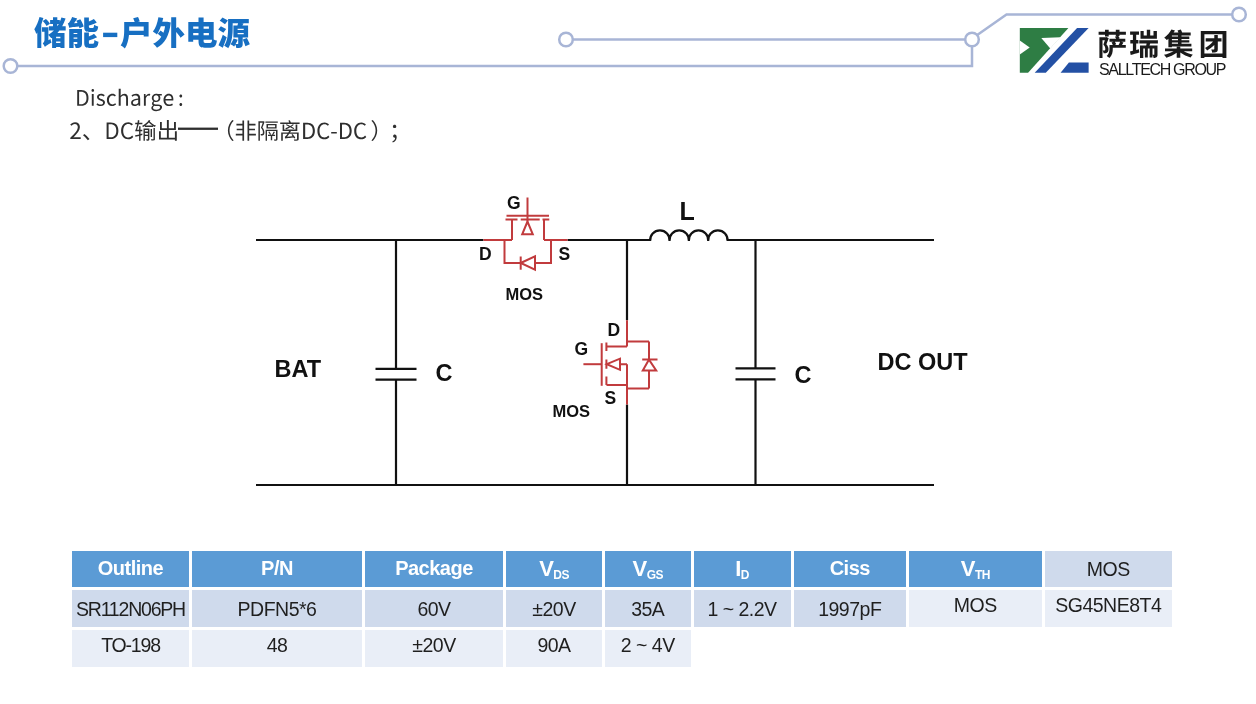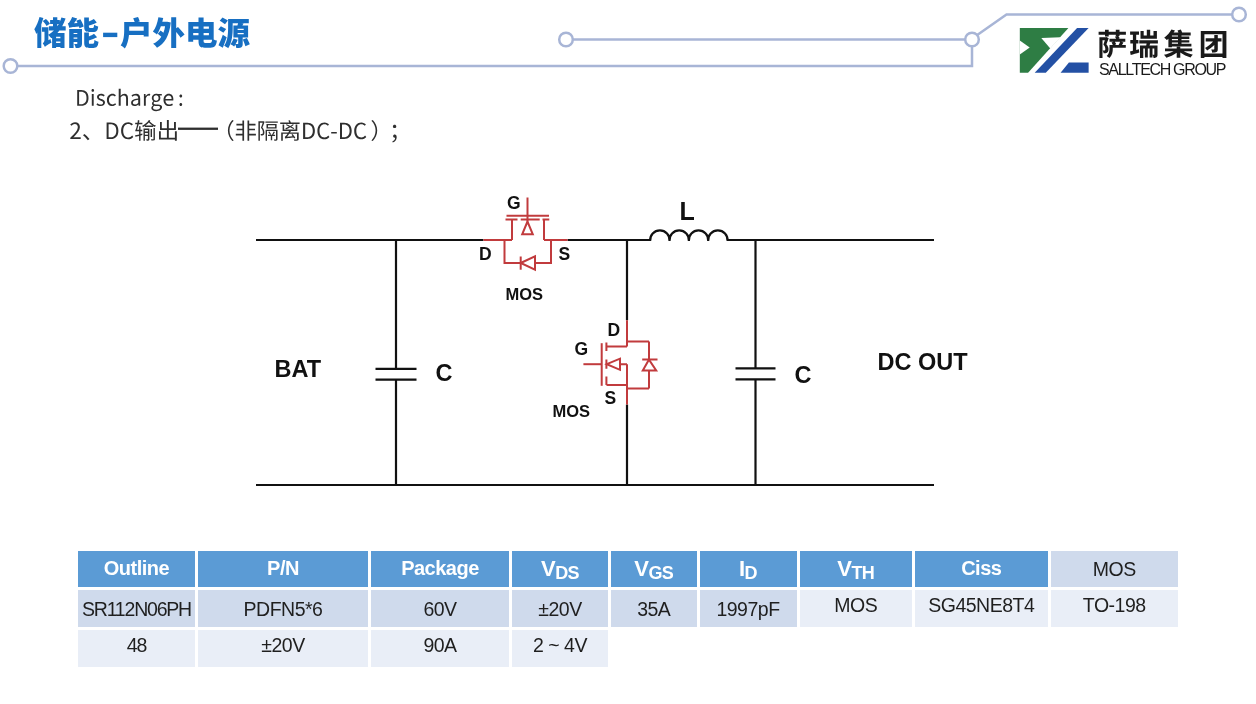--- a/index.html
+++ b/index.html
@@ -1,20 +1,20 @@
 <!DOCTYPE html>
 <html><head><meta charset="utf-8"><style>
 html,body{margin:0;padding:0;background:#fff;width:1256px;height:704px;overflow:hidden}
 body{font-family:"Liberation Sans",sans-serif;position:relative}
-#tbl{position:absolute;left:78px;top:551px;display:grid;
+#tbl{position:absolute;left:72px;top:551px;display:grid;
  grid-template-columns:117px 170px 138px 96px 85.5px 97px 112.5px 132.5px 127.5px;
  grid-template-rows:35.5px 36.5px 36.5px;gap:3.5px 3px;background:#fff}
 #tbl div{display:flex;align-items:center;justify-content:center;font-size:19.5px;color:#1f1f1f;letter-spacing:-0.5px}
 #tbl .hc{background:#5b9bd5;color:#fff;font-weight:bold;font-size:20px}
-#tbl .sb{font-size:18px;position:relative;top:3.6px;letter-spacing:-0.6px}
+#tbl .sb{font-size:12px;position:relative;top:3.6px;letter-spacing:-0.6px}
 #tbl .hv{font-size:22px}
 #tbl div:nth-child(10),#tbl div:nth-child(19){letter-spacing:-1.2px}
 #tbl .c1{background:#cfdaec;padding-top:1.5px}
 #tbl .c2{background:#e9eef7;padding-bottom:6px}
 </style></head>
 <body>
 <svg width="1256" height="704" viewBox="0 0 1256 704" style="position:absolute;left:0;top:0">
 <g stroke="#a8b5d6" stroke-width="2.5" fill="none">
 <path d="M17.5,66 H972 V46.5"></path>
 <path d="M572.5,39.5 H965.5"></path>
@@ -87,30 +87,31 @@
     <div class="hc">Package</div>
     <div class="hc">
       <span><span class="hv">V</span><span class="sb">DS</span></span>
     </div>
     <div class="hc">
       <span><span class="hv">V</span><span class="sb">GS</span></span>
     </div>
     <div class="hc">
       <span><span class="hv">I</span><span class="sb">D</span></span>
     </div>
+    <div class="hc">Ciss</div>
     <div class="hc">
       <span><span class="hv">V</span><span class="sb">TH</span></span>
     </div>
-    <div class="hc">Ciss</div>
     <div class="c1">MOS</div>
     <div class="c1">SR112N06PH</div>
     <div class="c1">PDFN5*6</div>
     <div class="c1">60V</div>
     <div class="c1">±20V</div>
     <div class="c1">35A</div>
+    <div class="c1">1 ~ 2.2V</div>
     <div class="c1">1997pF</div>
     <div class="c2">MOS</div>
     <div class="c2">SG45NE8T4</div>
     <div class="c2">TO-198</div>
     <div class="c2">48</div>
     <div class="c2">±20V</div>
     <div class="c2">90A</div>
     <div class="c2">2 ~ 4V</div>
   </div>
 </body></html>

